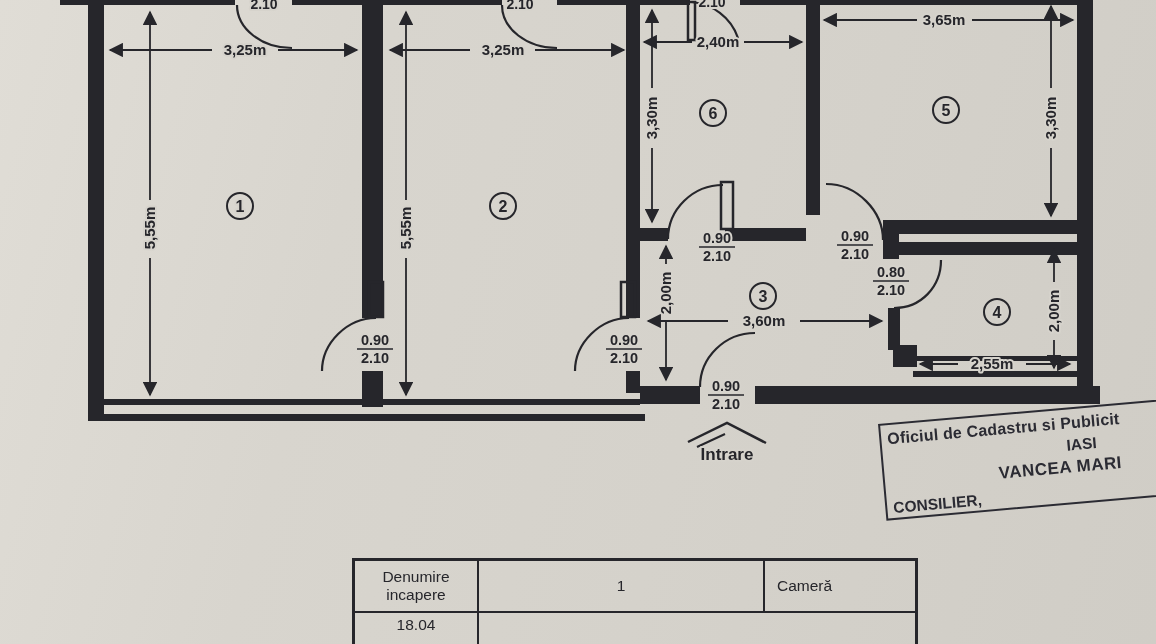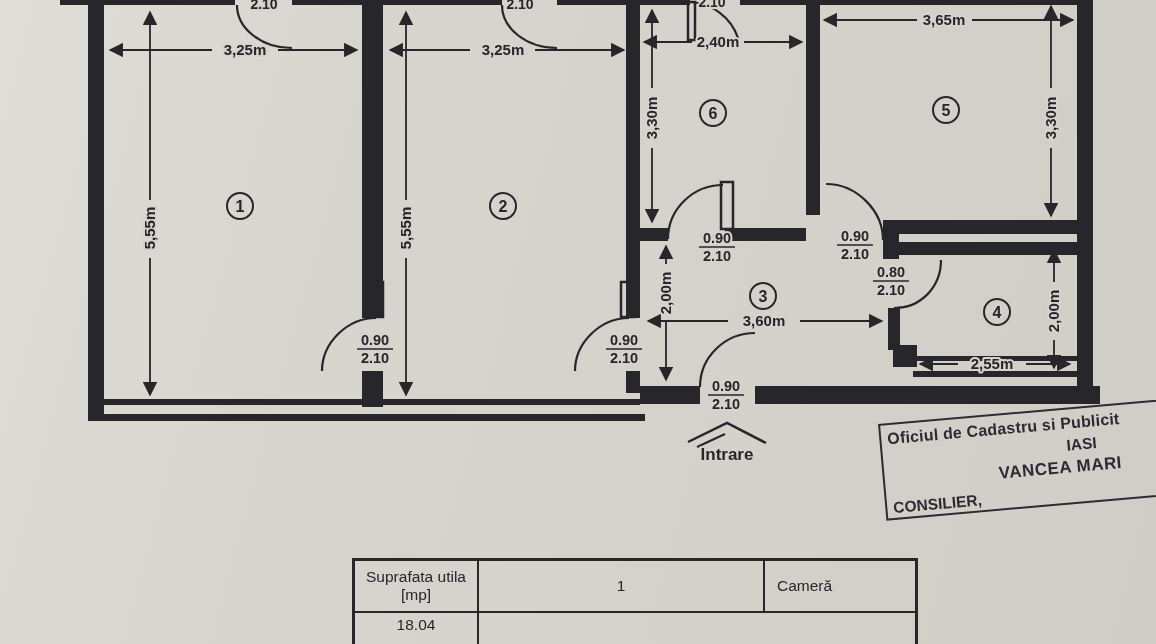--- a/index.html
+++ b/index.html
@@ -230,24 +230,19 @@
   </svg>
 
   <div class="stamp">
     <div class="s1">Oficiul de Cadastru si Publicit</div>
     <div class="s2">IASI</div>
     <div class="s3">VANCEA MARI</div>
     <div class="s4">CONSILIER,</div>
   </div>
 
   <div class="cadtable">
-    <div class="cell">
-      <div>
-        <div>Suprafata utila</div>
-        <div>[mp]</div>
-      </div>
-    </div>
+    <div class="cell">Denumire incapere</div>
     <div class="cell">1</div>
     <div class="cell name">Cameră</div>
     <div class="cell area">18.04</div>
   </div>
 
 </div>
 
 </body></html>

